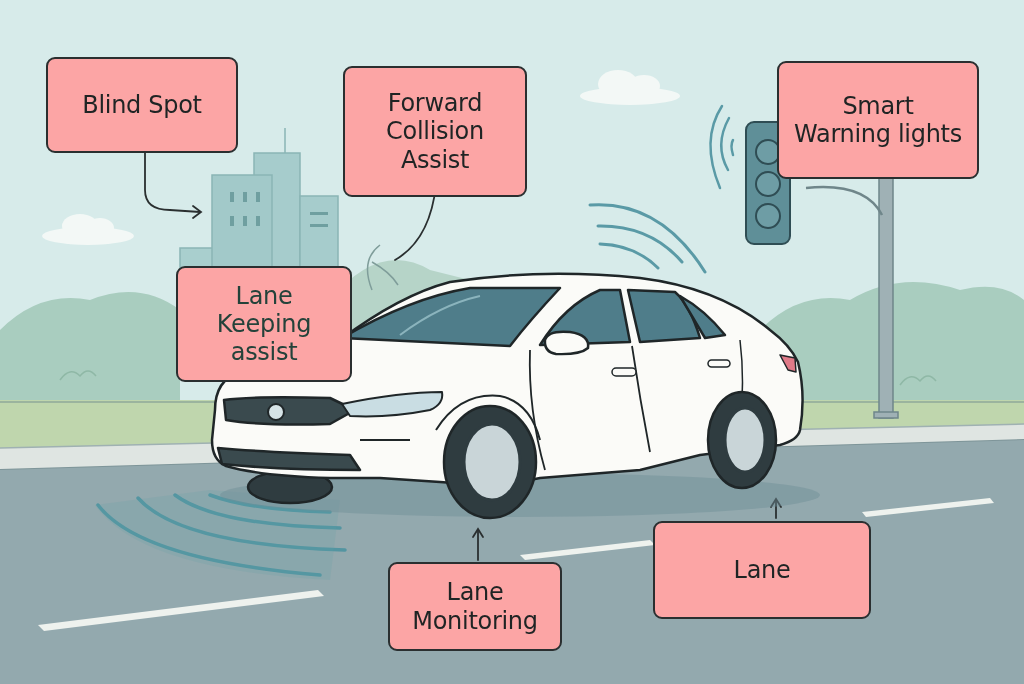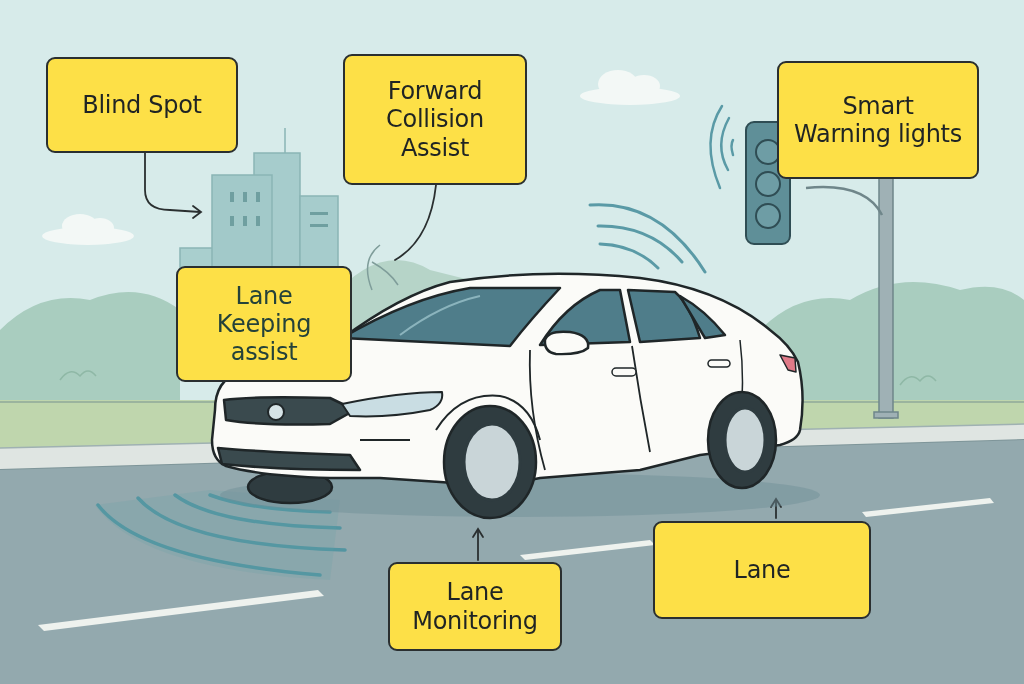--- a/index.html
+++ b/index.html
@@ -1,21 +1,21 @@
 <!DOCTYPE html>
 <html><head>
   <meta charset="utf-8">
   <style>
     html, body { margin: 0; padding: 0; }
     body { width: 1024px; height: 684px; overflow: hidden; background: #d7ebea; font-family: "DejaVu Sans", sans-serif; }
     .scene { position: relative; width: 1024px; height: 684px; overflow: hidden; }
     svg.bg { position: absolute; left: 0; top: 0; }
     .label {
       position: absolute; box-sizing: border-box;
-      background: #fde047; border: 2px solid #2a2f30; border-radius: 9px;
+      background: #fca5a5; border: 2px solid #2a2f30; border-radius: 9px;
       color: #1f2424; text-align: center; line-height: 1.18;
       display: flex; flex-direction: column; justify-content: center; align-items: center;
       font-size: 24px; letter-spacing: -0.3px;
     }
     .label span { display: block; white-space: nowrap; }
     .label.green span { color: #24423a; }
   </style>
 </head>
 <body>
 
@@ -162,21 +162,21 @@
       <ellipse cx="745" cy="440" rx="20" ry="32" fill="#c9d5d8" stroke="#2f3c40" stroke-width="3"></ellipse>
 
       <path d="M436 430 Q460 392 500 396 Q530 402 540 440" fill="none" stroke-width="2"></path>
     </g>
   </svg>
 
   <div class="label" style="left:46px; top:57px; width:192px; height:96px;">
     <span>Blind Spot</span>
   </div>
 
-  <div class="label" style="left:343px; top:54px; width:184px; height:131px;">
+  <div class="label" style="left:343px; top:66px; width:184px; height:131px;">
     <span>Forward</span>
     <span>Collision</span>
     <span>Assist</span>
   </div>
 
   <div class="label" style="left:777px; top:61px; width:202px; height:118px;">
     <span>Smart</span>
     <span>Warning lights</span>
   </div>
 

